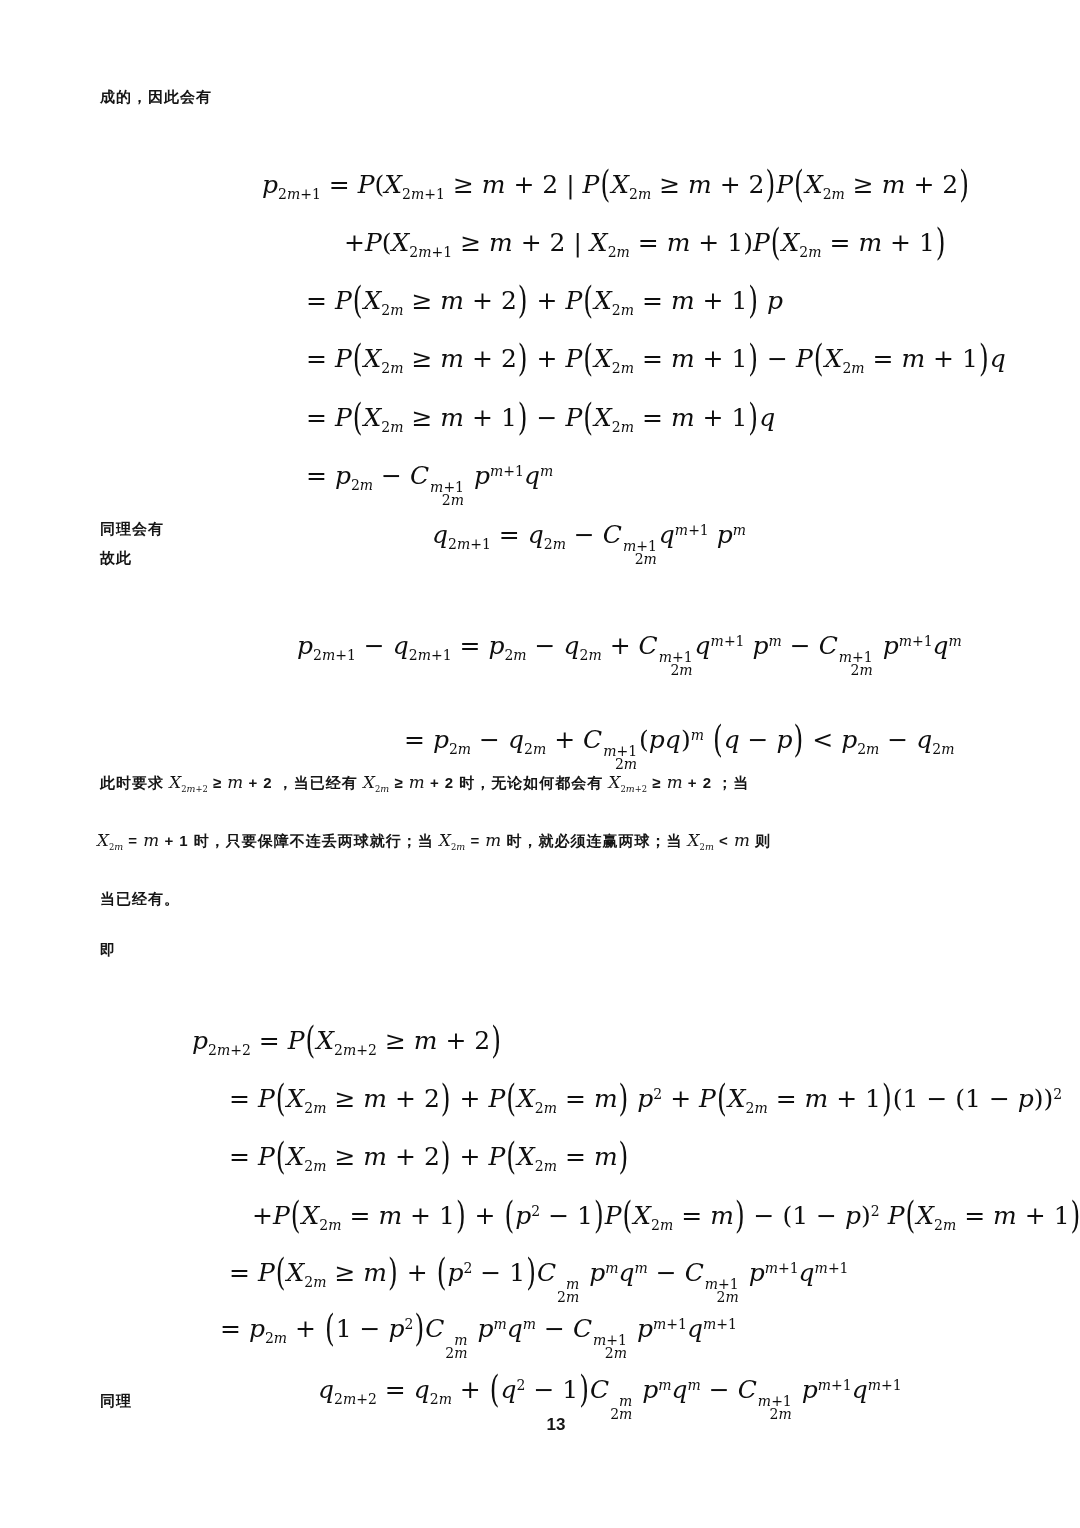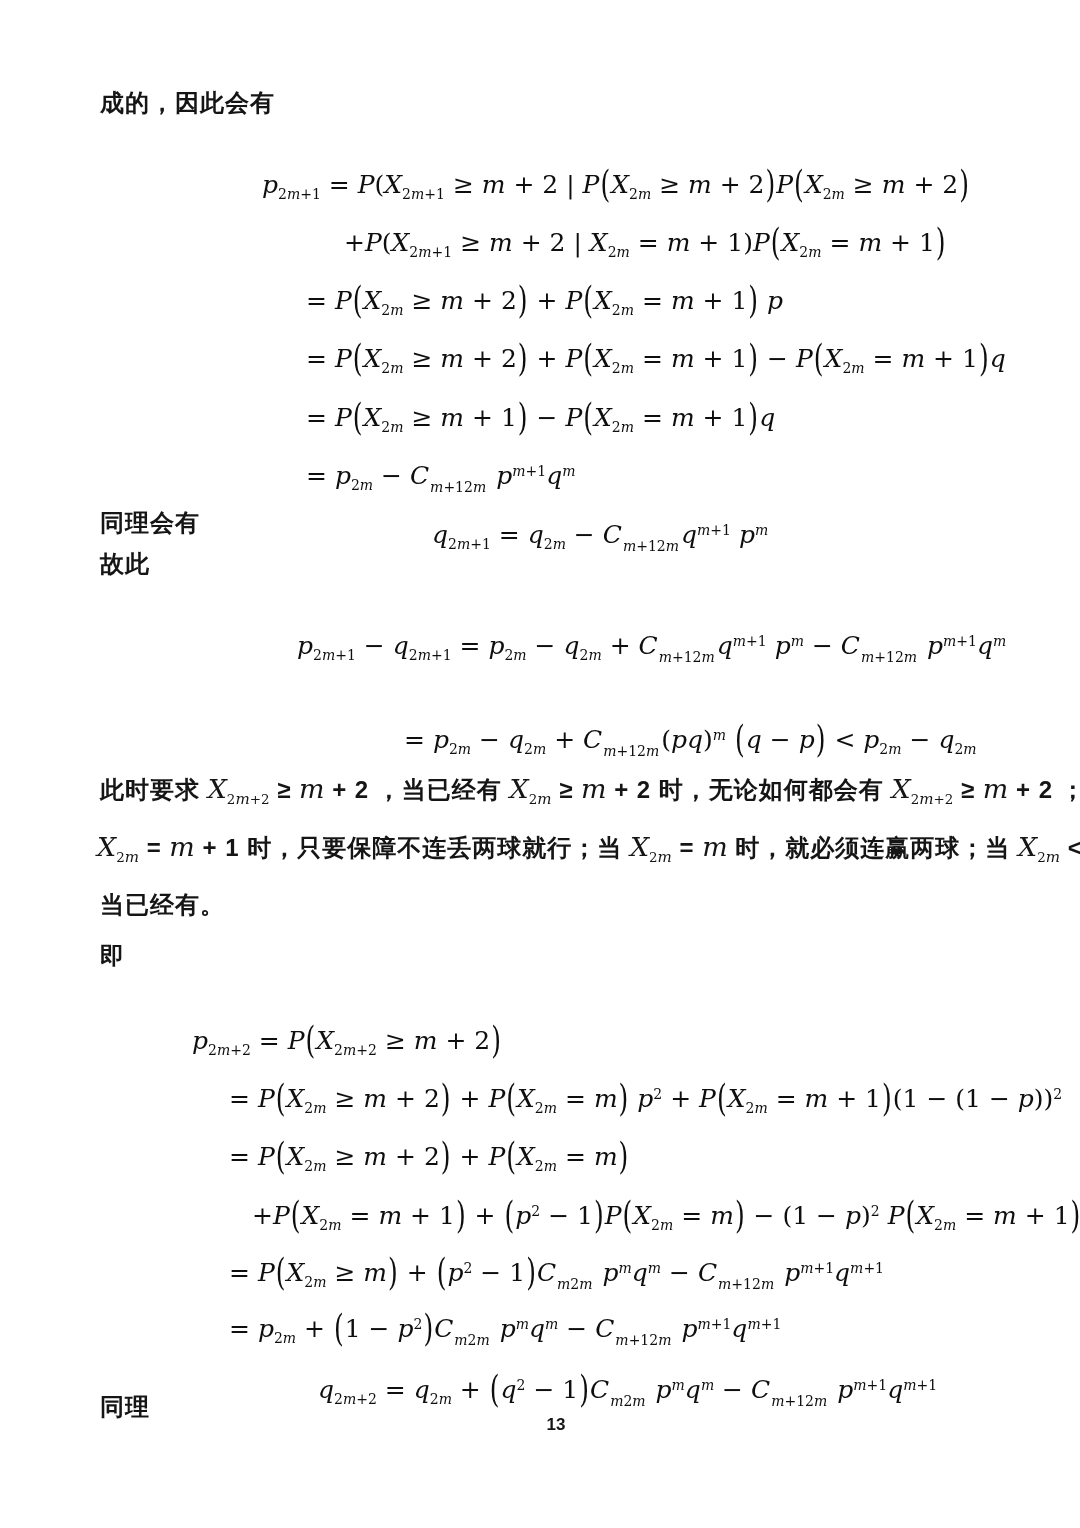--- a/index.html
+++ b/index.html
@@ -10,21 +10,21 @@
     height:1528px;
     background:#ffffff;
     margin:0 auto;
     overflow:hidden;
     color:#111;
   }
   .line { position:absolute; white-space:nowrap; line-height:1.25; }
   
   .cn {
     font-family:"Liberation Sans","DejaVu Sans",sans-serif;
-    font-size:24px;
+    font-size:15px;
     font-weight:600;
     letter-spacing:1px;
     color:#151515;
   }
   
   .math {
     font-family:"DejaVu Serif","Liberation Serif",serif;
     font-size:25px;
     font-weight:400;
     color:#0e0e0e;
@@ -38,22 +38,22 @@
     font-size:0.56em;
     font-family:"DejaVu Serif","Liberation Serif",serif;
     font-weight:400;
     letter-spacing:0;
   }
   .msub { vertical-align:-0.45em; }
   .msup { vertical-align:0.6em; }
   
   .stk {
     display:inline-flex;
-    flex-direction:row;
-    align-items:flex-start;
+    flex-direction:column;
+    align-items:flex-end;
     font-size:0.56em;
     line-height:0.95;
     vertical-align:-0.55em;
     margin-left:1px;
     margin-right:2px;
     font-family:"DejaVu Serif","Liberation Serif",serif;
   }
   .stk-row { display:block; }
   
   .bp {
@@ -84,21 +84,21 @@
   <div class="line math" style="left:262px; top:137px"><span class="v">p</span><span class="msub"><span>2</span><span class="v">m</span><span>+1</span></span><span> = </span><span class="v">P</span><span>(</span><span class="v">X</span><span class="msub"><span>2</span><span class="v">m</span><span>+1</span></span><span> ≥ </span><span class="v">m</span><span> + 2 | </span><span class="v">P</span><span class="bp">(</span><span class="v">X</span><span class="msub"><span>2</span><span class="v">m</span></span><span> ≥ </span><span class="v">m</span><span> + 2</span><span class="bp">)</span><span class="v">P</span><span class="bp">(</span><span class="v">X</span><span class="msub"><span>2</span><span class="v">m</span></span><span> ≥ </span><span class="v">m</span><span> + 2</span><span class="bp">)</span></div>
   <div class="line math" style="left:344px; top:195px"><span>+</span><span class="v">P</span><span>(</span><span class="v">X</span><span class="msub"><span>2</span><span class="v">m</span><span>+1</span></span><span> ≥ </span><span class="v">m</span><span> + 2 | </span><span class="v">X</span><span class="msub"><span>2</span><span class="v">m</span></span><span> = </span><span class="v">m</span><span> + 1)</span><span class="v">P</span><span class="bp">(</span><span class="v">X</span><span class="msub"><span>2</span><span class="v">m</span></span><span> = </span><span class="v">m</span><span> + 1</span><span class="bp">)</span></div>
   <div class="line math" style="left:306px; top:253px"><span>= </span><span class="v">P</span><span class="bp">(</span><span class="v">X</span><span class="msub"><span>2</span><span class="v">m</span></span><span> ≥ </span><span class="v">m</span><span> + 2</span><span class="bp">)</span><span> + </span><span class="v">P</span><span class="bp">(</span><span class="v">X</span><span class="msub"><span>2</span><span class="v">m</span></span><span> = </span><span class="v">m</span><span> + 1</span><span class="bp">)</span><span> </span><span class="v">p</span></div>
   <div class="line math" style="left:306px; top:311px"><span>= </span><span class="v">P</span><span class="bp">(</span><span class="v">X</span><span class="msub"><span>2</span><span class="v">m</span></span><span> ≥ </span><span class="v">m</span><span> + 2</span><span class="bp">)</span><span> + </span><span class="v">P</span><span class="bp">(</span><span class="v">X</span><span class="msub"><span>2</span><span class="v">m</span></span><span> = </span><span class="v">m</span><span> + 1</span><span class="bp">)</span><span> − </span><span class="v">P</span><span class="bp">(</span><span class="v">X</span><span class="msub"><span>2</span><span class="v">m</span></span><span> = </span><span class="v">m</span><span> + 1</span><span class="bp">)</span><span class="v">q</span></div>
   <div class="line math" style="left:306px; top:370px"><span>= </span><span class="v">P</span><span class="bp">(</span><span class="v">X</span><span class="msub"><span>2</span><span class="v">m</span></span><span> ≥ </span><span class="v">m</span><span> + 1</span><span class="bp">)</span><span> − </span><span class="v">P</span><span class="bp">(</span><span class="v">X</span><span class="msub"><span>2</span><span class="v">m</span></span><span> = </span><span class="v">m</span><span> + 1</span><span class="bp">)</span><span class="v">q</span></div>
   <div class="line math" style="left:306px; top:428px"><span>= </span><span class="v">p</span><span class="msub"><span>2</span><span class="v">m</span></span><span> − </span><span class="v">C</span><span class="stk">
         <span class="stk-row"><span class="v">m</span><span>+1</span></span>
         <span class="stk-row"><span>2</span><span class="v">m</span></span>
       </span><span> </span><span class="v">p</span><span class="msup"><span class="v">m</span><span>+1</span></span><span class="v">q</span><span class="msup"><span class="v">m</span></span></div>
 
-  <div class="line cn" style="left:100px; top:508px">同理会有</div>
+  <div class="line cn" style="left:100px; top:520px">同理会有</div>
   <div class="line math" style="left:432px; top:487px"><span class="v">q</span><span class="msub"><span>2</span><span class="v">m</span><span>+1</span></span><span> = </span><span class="v">q</span><span class="msub"><span>2</span><span class="v">m</span></span><span> − </span><span class="v">C</span><span class="stk">
         <span class="stk-row"><span class="v">m</span><span>+1</span></span>
         <span class="stk-row"><span>2</span><span class="v">m</span></span>
       </span><span class="v">q</span><span class="msup"><span class="v">m</span><span>+1</span></span><span> </span><span class="v">p</span><span class="msup"><span class="v">m</span></span></div>
 
   <div class="line cn" style="left:100px; top:549px">故此</div>
 
   <div class="line math" style="left:297px; top:598px"><span class="v">p</span><span class="msub"><span>2</span><span class="v">m</span><span>+1</span></span><span> − </span><span class="v">q</span><span class="msub"><span>2</span><span class="v">m</span><span>+1</span></span><span> = </span><span class="v">p</span><span class="msub"><span>2</span><span class="v">m</span></span><span> − </span><span class="v">q</span><span class="msub"><span>2</span><span class="v">m</span></span><span> + </span><span class="v">C</span><span class="stk">
         <span class="stk-row"><span class="v">m</span><span>+1</span></span>
         <span class="stk-row"><span>2</span><span class="v">m</span></span>
@@ -121,21 +121,21 @@
   <div class="line math" style="left:229px; top:1051px"><span>= </span><span class="v">P</span><span class="bp">(</span><span class="v">X</span><span class="msub"><span>2</span><span class="v">m</span></span><span> ≥ </span><span class="v">m</span><span> + 2</span><span class="bp">)</span><span> + </span><span class="v">P</span><span class="bp">(</span><span class="v">X</span><span class="msub"><span>2</span><span class="v">m</span></span><span> = </span><span class="v">m</span><span class="bp">)</span><span> </span><span class="v">p</span><span class="msup"><span>2</span></span><span> + </span><span class="v">P</span><span class="bp">(</span><span class="v">X</span><span class="msub"><span>2</span><span class="v">m</span></span><span> = </span><span class="v">m</span><span> + 1</span><span class="bp">)</span><span>(1 − (1 − </span><span class="v">p</span><span>))</span><span class="msup"><span>2</span></span></div>
   <div class="line math" style="left:229px; top:1109px"><span>= </span><span class="v">P</span><span class="bp">(</span><span class="v">X</span><span class="msub"><span>2</span><span class="v">m</span></span><span> ≥ </span><span class="v">m</span><span> + 2</span><span class="bp">)</span><span> + </span><span class="v">P</span><span class="bp">(</span><span class="v">X</span><span class="msub"><span>2</span><span class="v">m</span></span><span> = </span><span class="v">m</span><span class="bp">)</span></div>
   <div class="line math" style="left:252px; top:1168px"><span>+</span><span class="v">P</span><span class="bp">(</span><span class="v">X</span><span class="msub"><span>2</span><span class="v">m</span></span><span> = </span><span class="v">m</span><span> + 1</span><span class="bp">)</span><span> + </span><span class="bp">(</span><span class="v">p</span><span class="msup"><span>2</span></span><span> − 1</span><span class="bp">)</span><span class="v">P</span><span class="bp">(</span><span class="v">X</span><span class="msub"><span>2</span><span class="v">m</span></span><span> = </span><span class="v">m</span><span class="bp">)</span><span> − (1 − </span><span class="v">p</span><span>)</span><span class="msup"><span>2</span></span><span> </span><span class="v">P</span><span class="bp">(</span><span class="v">X</span><span class="msub"><span>2</span><span class="v">m</span></span><span> = </span><span class="v">m</span><span> + 1</span><span class="bp">)</span></div>
   <div class="line math" style="left:229px; top:1225px"><span>= </span><span class="v">P</span><span class="bp">(</span><span class="v">X</span><span class="msub"><span>2</span><span class="v">m</span></span><span> ≥ </span><span class="v">m</span><span class="bp">)</span><span> + </span><span class="bp">(</span><span class="v">p</span><span class="msup"><span>2</span></span><span> − 1</span><span class="bp">)</span><span class="v">C</span><span class="stk">
         <span class="stk-row"><span class="v">m</span></span>
         <span class="stk-row"><span>2</span><span class="v">m</span></span>
       </span><span> </span><span class="v">p</span><span class="msup"><span class="v">m</span></span><span class="v">q</span><span class="msup"><span class="v">m</span></span><span> − </span><span class="v">C</span><span class="stk">
         <span class="stk-row"><span class="v">m</span><span>+1</span></span>
         <span class="stk-row"><span>2</span><span class="v">m</span></span>
       </span><span> </span><span class="v">p</span><span class="msup"><span class="v">m</span><span>+1</span></span><span class="v">q</span><span class="msup"><span class="v">m</span><span>+1</span></span></div>
-  <div class="line math" style="left:229px; top:1281px"><span>= </span><span class="v">p</span><span class="msub"><span>2</span><span class="v">m</span></span><span> + </span><span class="bp">(</span><span>1 − </span><span class="v">p</span><span class="msup"><span>2</span></span><span class="bp">)</span><span class="v">C</span><span class="stk">
+  <div class="line math" style="left:220px; top:1281px"><span>= </span><span class="v">p</span><span class="msub"><span>2</span><span class="v">m</span></span><span> + </span><span class="bp">(</span><span>1 − </span><span class="v">p</span><span class="msup"><span>2</span></span><span class="bp">)</span><span class="v">C</span><span class="stk">
         <span class="stk-row"><span class="v">m</span></span>
         <span class="stk-row"><span>2</span><span class="v">m</span></span>
       </span><span> </span><span class="v">p</span><span class="msup"><span class="v">m</span></span><span class="v">q</span><span class="msup"><span class="v">m</span></span><span> − </span><span class="v">C</span><span class="stk">
         <span class="stk-row"><span class="v">m</span><span>+1</span></span>
         <span class="stk-row"><span>2</span><span class="v">m</span></span>
       </span><span> </span><span class="v">p</span><span class="msup"><span class="v">m</span><span>+1</span></span><span class="v">q</span><span class="msup"><span class="v">m</span><span>+1</span></span></div>
 
   <div class="line cn" style="left:100px; top:1392px">同理</div>
   <div class="line math" style="left:318px; top:1342px"><span class="v">q</span><span class="msub"><span>2</span><span class="v">m</span><span>+2</span></span><span> = </span><span class="v">q</span><span class="msub"><span>2</span><span class="v">m</span></span><span> + </span><span class="bp">(</span><span class="v">q</span><span class="msup"><span>2</span></span><span> − 1</span><span class="bp">)</span><span class="v">C</span><span class="stk">
         <span class="stk-row"><span class="v">m</span></span>

